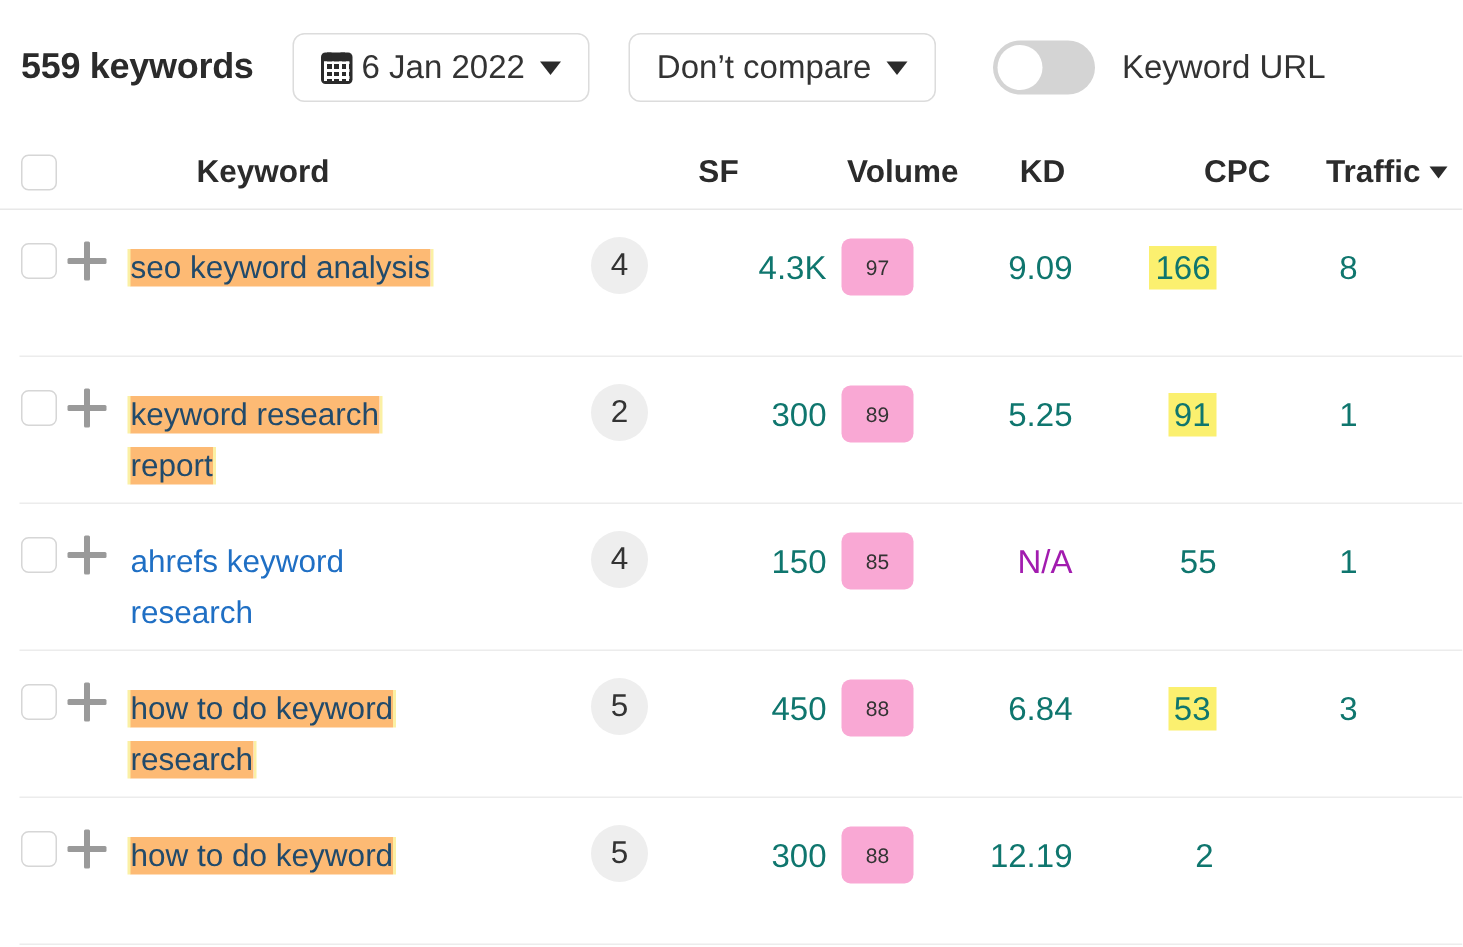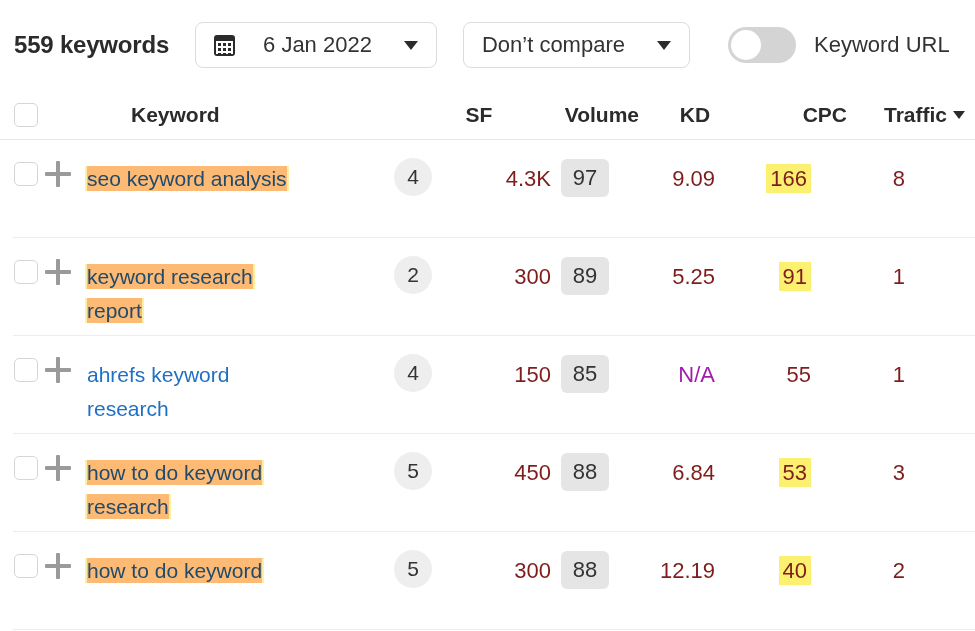--- a/index.html
+++ b/index.html
@@ -26,21 +26,21 @@
   .kw-count {
     font-size: 24px;
     font-weight: bold;
     color: #2b2b2b;
     letter-spacing: -0.2px;
     white-space: nowrap;
   }
   .pill-btn {
     display: flex;
     align-items: center;
-    gap: 28px;
+    gap: 6px;
     height: 46px;
     padding: 0 18px;
     margin-left: 26px;
     border: 1px solid #dcdcdc;
     border-radius: 8px;
     background: #ffffff;
     box-sizing: border-box;
     white-space: nowrap;
     cursor: pointer;
   }
@@ -223,34 +223,34 @@
     width: 38px;
     height: 38px;
     border-radius: 50%;
     background: #eeeeee;
     font-size: 21px;
     color: #333333;
     margin-top: -4px;
   }
   .num {
     font-size: 22px;
-    color: #7f1d1d;
+    color: #0f766e;
     line-height: 34px;
   }
   .num-na { color: #a21caf; }
   .kd-badge {
     display: inline-flex;
     align-items: center;
     justify-content: center;
     min-width: 48px;
     height: 38px;
     padding: 0 6px;
     border-radius: 6px;
-    background: #e5e5e5;
-    font-size: 22px;
+    background: #f9a8d4;
+    font-size: 14px;
     color: #333333;
     box-sizing: border-box;
     margin-top: -3px;
   }
   .traf-hl {
     background: #fbf06f;
     padding: 2px 4px;
   }
 </style>
 </head>
@@ -366,17 +366,16 @@
           <div class="checkbox"></div>
         </div>
         <div class="c-plus">
           <div class="plus"></div>
         </div>
         <div class="c-kw"><a class="kw-link kw-hl"><span class="seg">how to do keyword</span><br></a></div>
         <div class="c-sf"><span class="sf-badge">5</span></div>
         <div class="c-vol num">300</div>
         <div class="c-kd"><span class="kd-badge">88</span></div>
         <div class="c-cpc num">12.19</div>
-        <div class="c-traf num"><span class="traf-hl">40</span></div>
         <div class="c-pos num">2</div>
       </div>
     </div>
 </div>
 
 </body></html>

